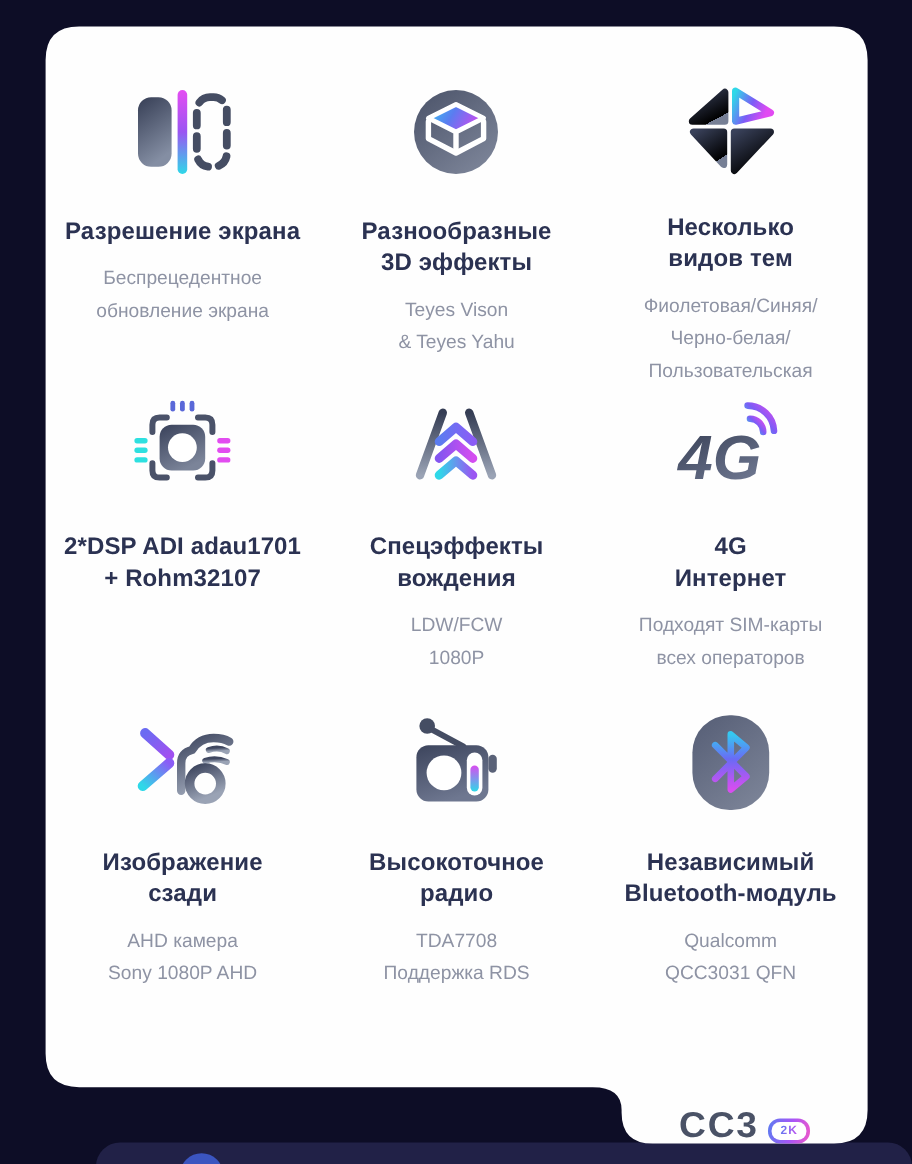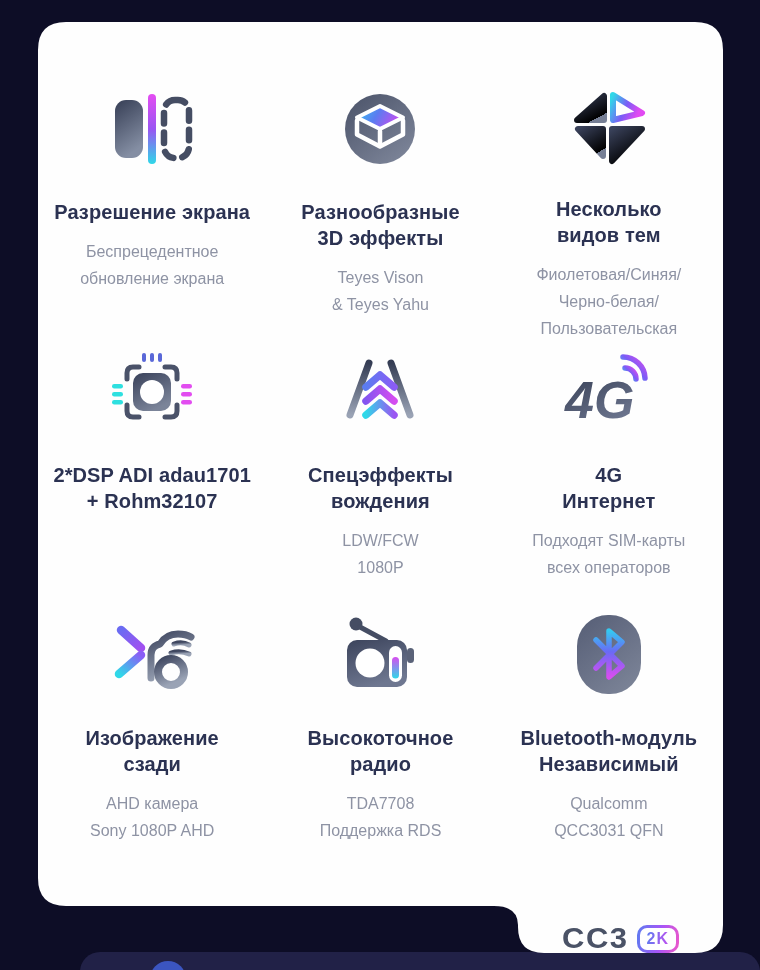--- a/index.html
+++ b/index.html
@@ -5,21 +5,21 @@
   html,body{margin:0;padding:0;}
   body{
     width:760px;height:970px;position:relative;overflow:hidden;
     background:#0d0d26;
     font-family:"Liberation Sans", sans-serif;
   }
   .card-shape{position:absolute;left:0;top:0;z-index:1;}
   .grid{
     position:absolute;left:38px;top:22px;width:685px;z-index:2;
     display:grid;grid-template-columns:repeat(3,1fr);grid-auto-rows:263px;
-    padding-top:57px;box-sizing:border-box;
+    padding-top:38px;box-sizing:border-box;
   }
   .cell{display:flex;flex-direction:column;align-items:center;text-align:center;}
   .icon-wrap{height:100px;display:flex;align-items:center;justify-content:center;}
   .title{margin-top:20px;font-size:20px;line-height:26px;font-weight:700;color:#2b3252;letter-spacing:.1px;}
   .subtitle{margin-top:13px;font-size:16px;line-height:27px;font-weight:400;color:#8e93a4;}
   .ln{display:block;}
   .bottom-panel{
     position:absolute;left:80px;top:952px;width:680px;height:20px;z-index:0;
     background:#212147;border-radius:24px 24px 0 0;
   }
@@ -36,21 +36,21 @@
     transform:scaleY(.96);
   }
   .logo-badge-border{
     background:linear-gradient(100deg,#5b7cf0 0%,#a855f7 55%,#f058c8 100%);
     padding:3px;border-radius:10px;display:inline-block;
   }
   .logo-badge-inner{
     background:#ffffff;border-radius:7px;padding:2px 7px;display:flex;align-items:center;justify-content:center;
   }
   .logo-badge-text{
-    font-size:16px;font-weight:800;letter-spacing:1px;
+    font-size:10px;font-weight:800;letter-spacing:1px;
     background:linear-gradient(100deg,#5b7cf0,#c44df0);
     -webkit-background-clip:text;background-clip:text;color:transparent;
   }
   svg text{font-family:"Liberation Sans", sans-serif;}
 </style>
 </head>
 <body>
 
 <div class="bottom-panel"></div>
 <div class="bottom-dot"></div>
@@ -337,22 +337,22 @@
             <stop offset="0" stop-color="#35c8f0"></stop>
               <stop offset="0.45" stop-color="#6a6af5"></stop>
               <stop offset="1" stop-color="#d84df0"></stop>
           </linearGradient>
         </defs>
         <rect x="9" y="2" width="64" height="79" rx="31" fill="url(#i9s)"></rect>
         <path d="M28,27 L54,53 L41,64 L41,18 L54,29 L28,55" stroke="url(#i9b)" stroke-width="5.5" fill="none" stroke-linecap="round" stroke-linejoin="round"></path>
       </svg>
     </div>
     <div class="title">
+      <span class="ln">Независимый</span>
       <span class="ln">Bluetooth-модуль</span>
-      <span class="ln">Независимый</span>
     </div>
     <div class="subtitle">
       <span class="ln">Qualcomm</span>
       <span class="ln">QCC3031 QFN</span>
     </div>
   </div>
 
 </div>
 
 <div class="logo-tab">

